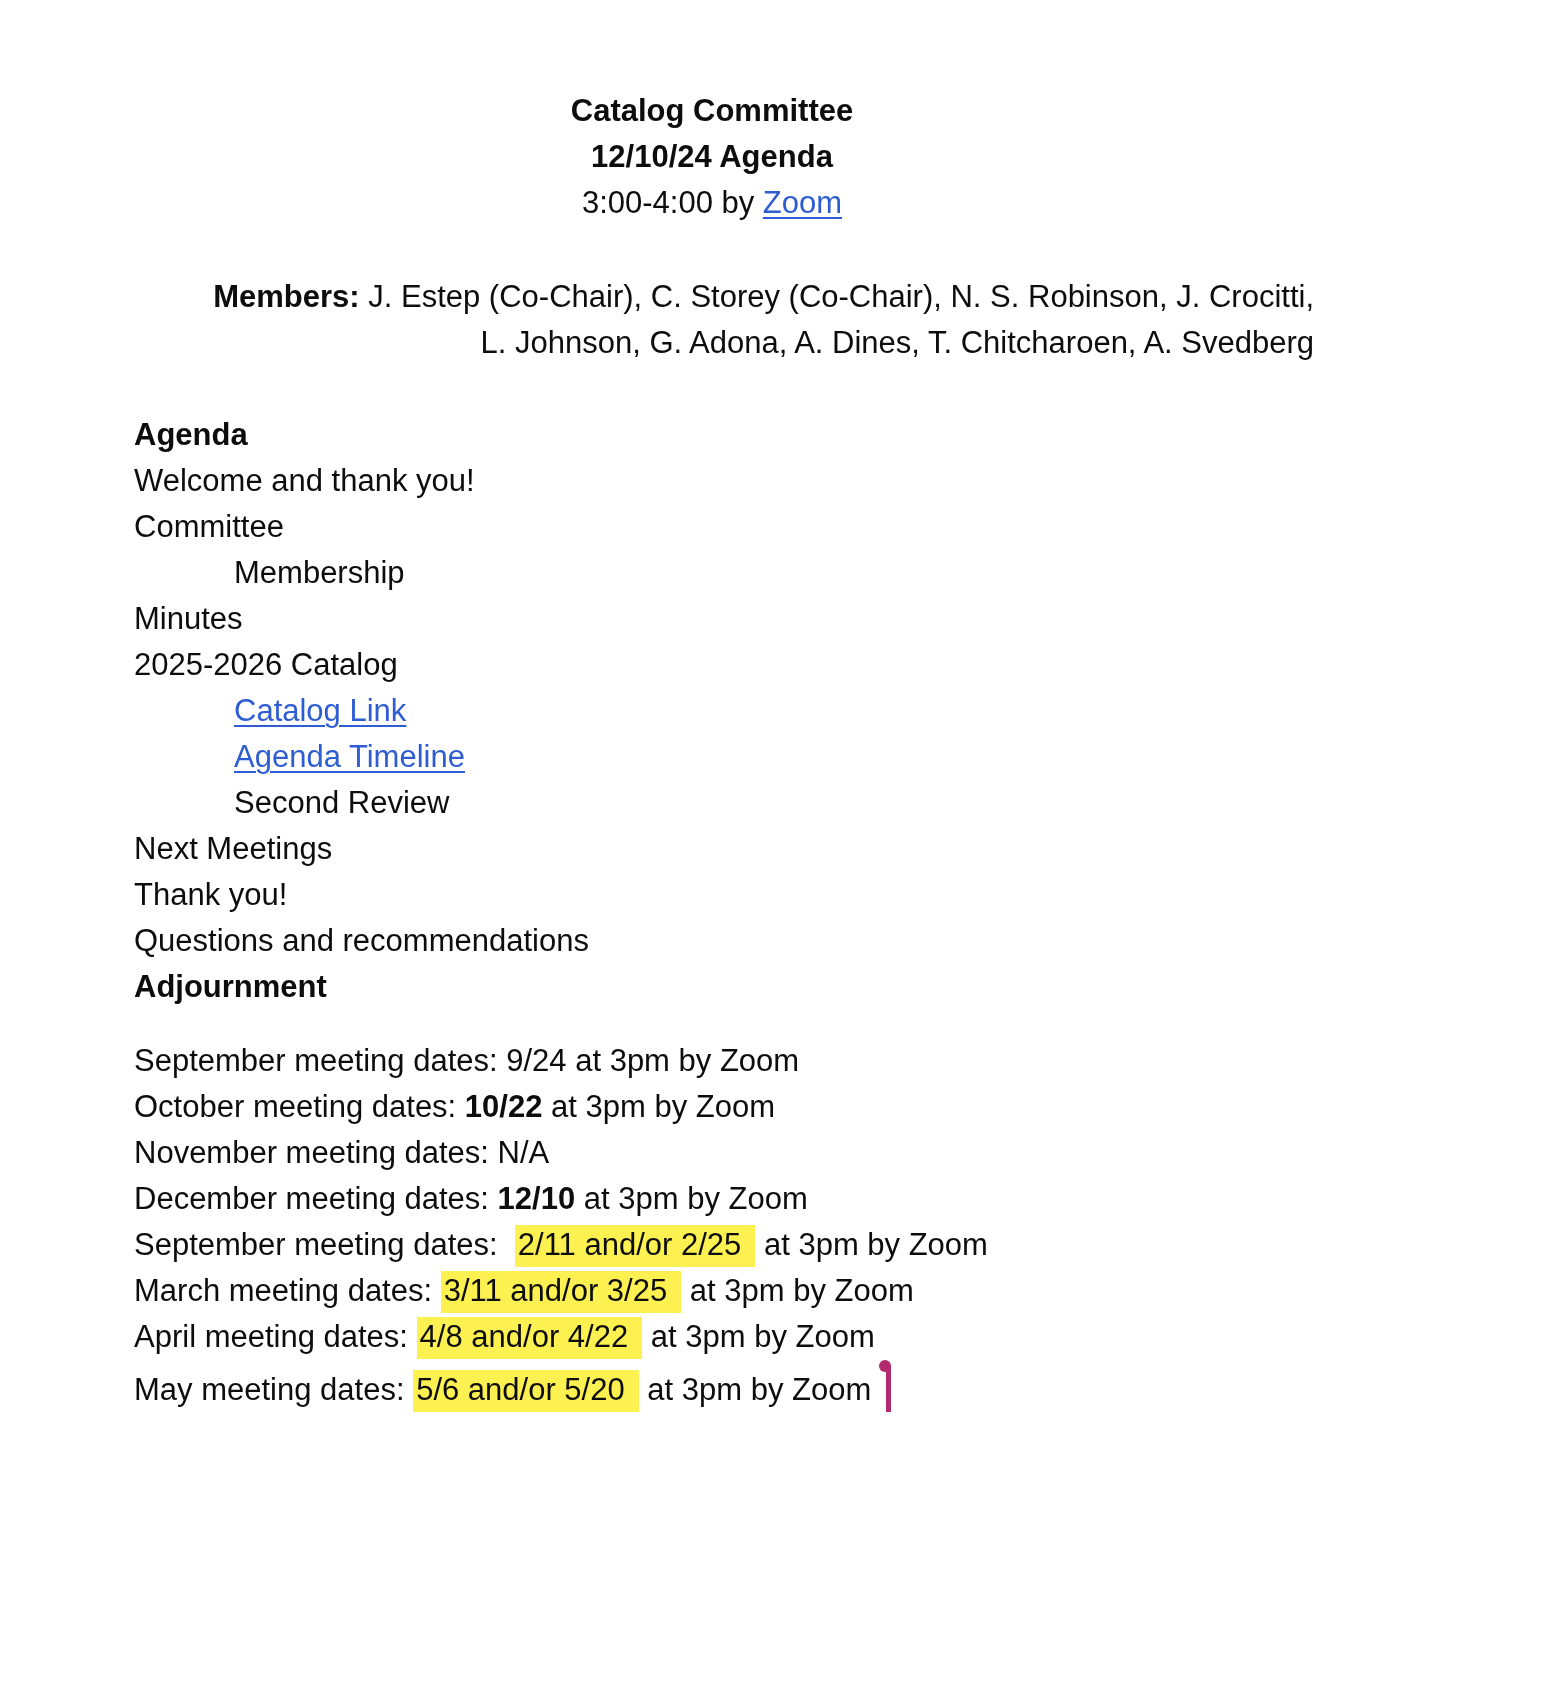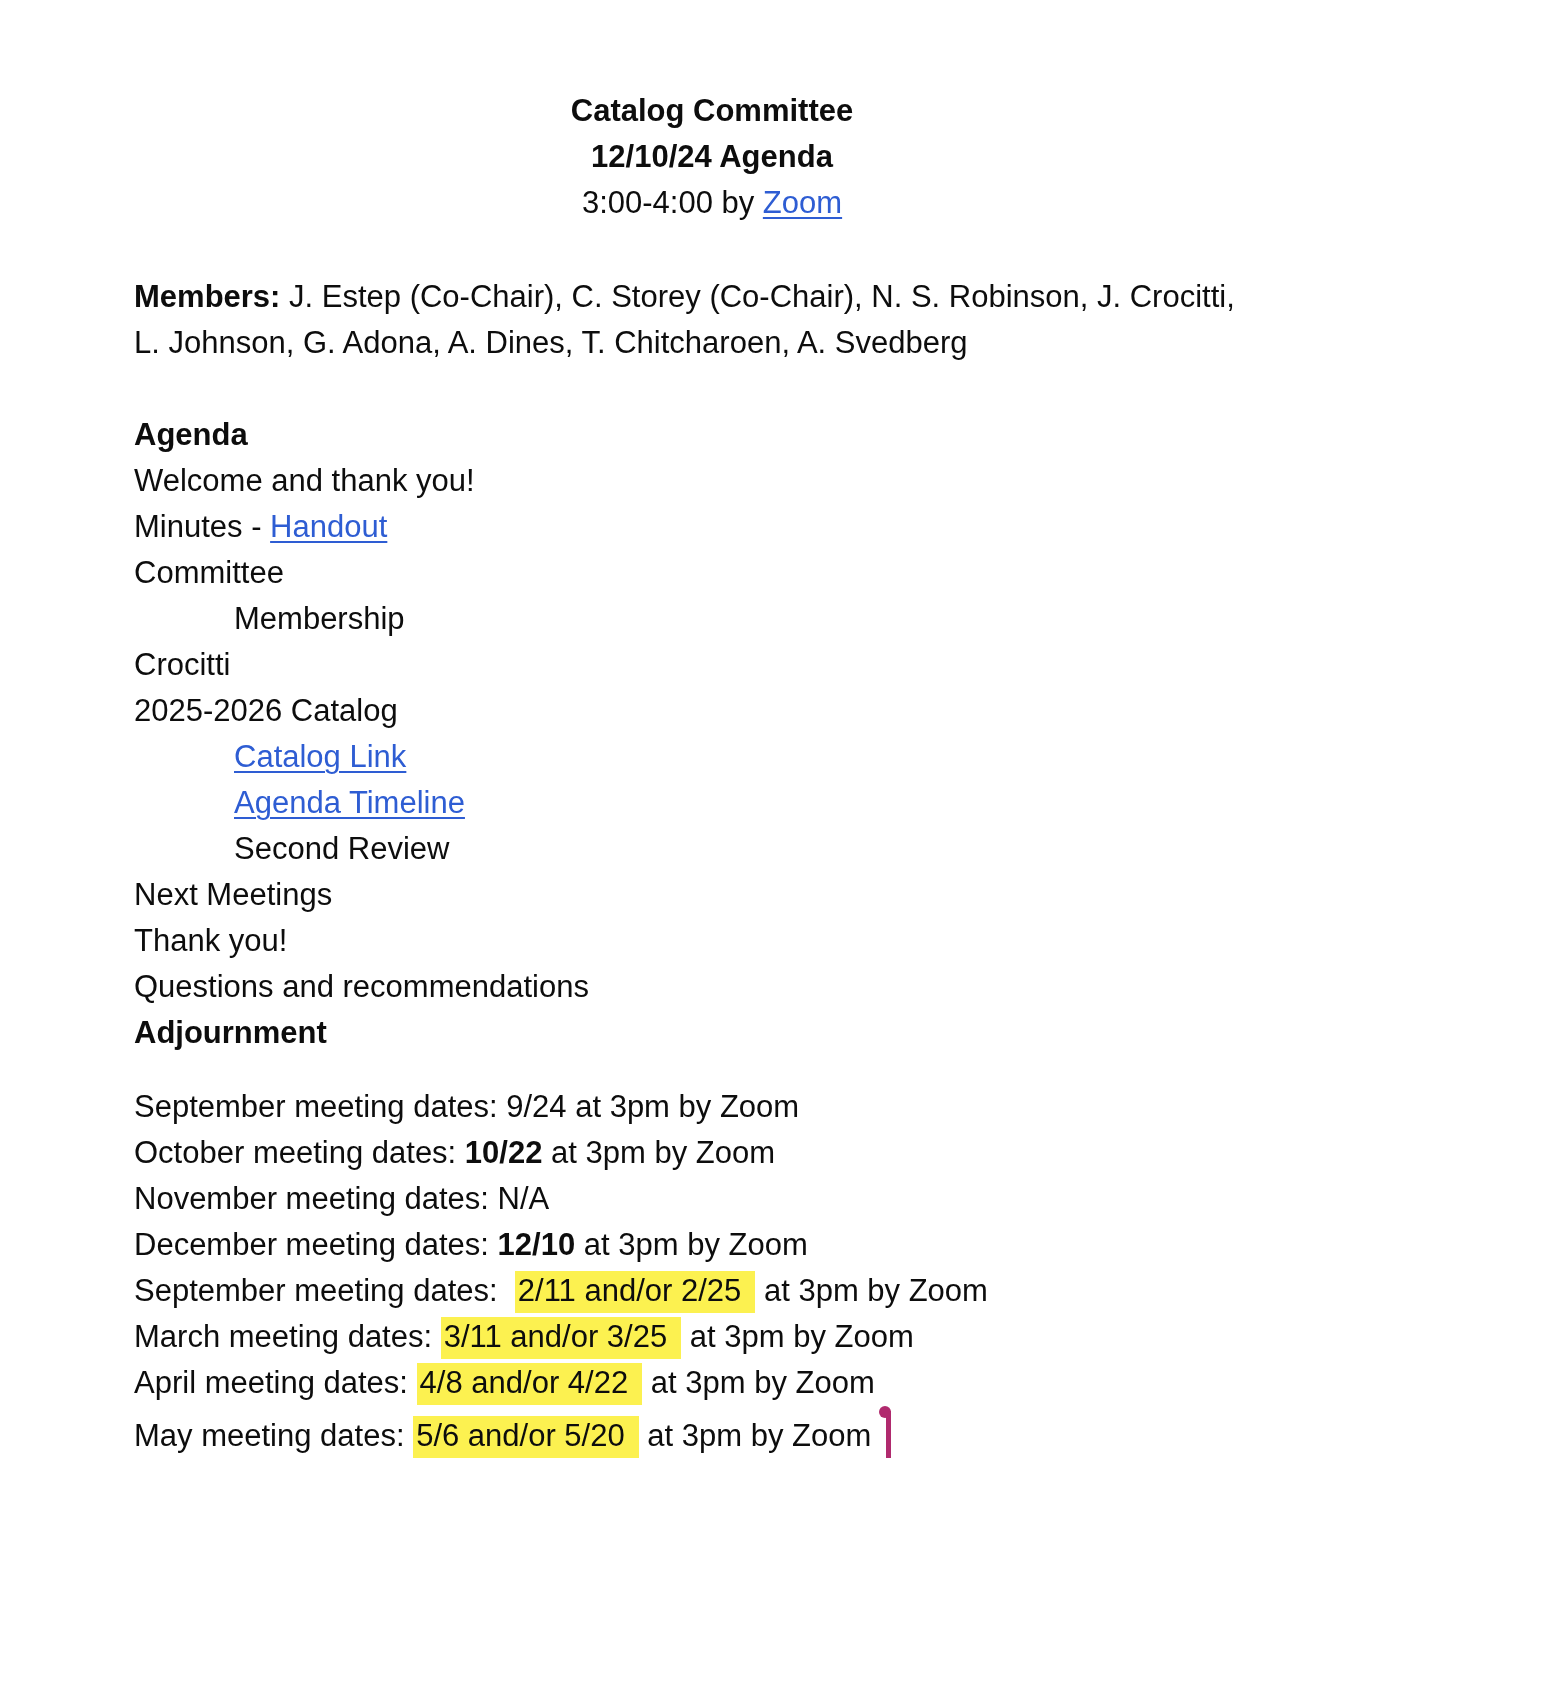--- a/index.html
+++ b/index.html
@@ -27,21 +27,21 @@
   }
   .bold { font-weight: 700; }
   .line { white-space: pre-wrap; }
   a.doclink {
     color: var(--link-color, #2e5dd3);
     text-decoration: underline;
     text-decoration-thickness: 2px;
     text-underline-offset: 4px;
     cursor: pointer;
   }
-  .members-block { margin-top: 48px; width: 1180px; }
+  .members-block { margin-top: 48px; width: 1180px; text-align: right; }
   .agenda-block { margin-top: 46px; }
   .indent-1 { padding-left: 100px; }
   .meetings-block { margin-top: 28px; }
   .hl {
     background: var(--highlight-color, #fcf150);
     padding: 2px 14px 5px 3px;
   }
   
   .collab-caret {
     display: inline-block;
@@ -81,24 +81,23 @@
   </div>
 
   <div class="members-block">
     <div class="line"><span class="bold">Members:</span><span> J. Estep (Co-Chair), C. Storey (Co-Chair), N. S. Robinson, J. Crocitti,</span></div>
     <div class="line"><span>L. Johnson, G. Adona, A. Dines, T. Chitcharoen, A. Svedberg</span></div>
   </div>
 
   <div class="agenda-block">
     <div class="line bold">Agenda</div>
     <div class="line">Welcome and thank you!</div>
-    <div class="line"><span>Minutes - </span><a class="doclink">Handout</a></div>
     <div class="line">Committee</div>
     <div class="line indent-1">Membership</div>
-    <div class="line">Crocitti</div>
+    <div class="line">Minutes</div>
     <div class="line">2025-2026 Catalog</div>
     <div class="line indent-1"><a class="doclink">Catalog Link</a></div>
     <div class="line indent-1"><a class="doclink">Agenda Timeline</a></div>
     <div class="line indent-1">Second Review</div>
     <div class="line">Next Meetings</div>
     <div class="line">Thank you!</div>
     <div class="line">Questions and recommendations</div>
     <div class="line bold">Adjournment</div>
   </div>
 

